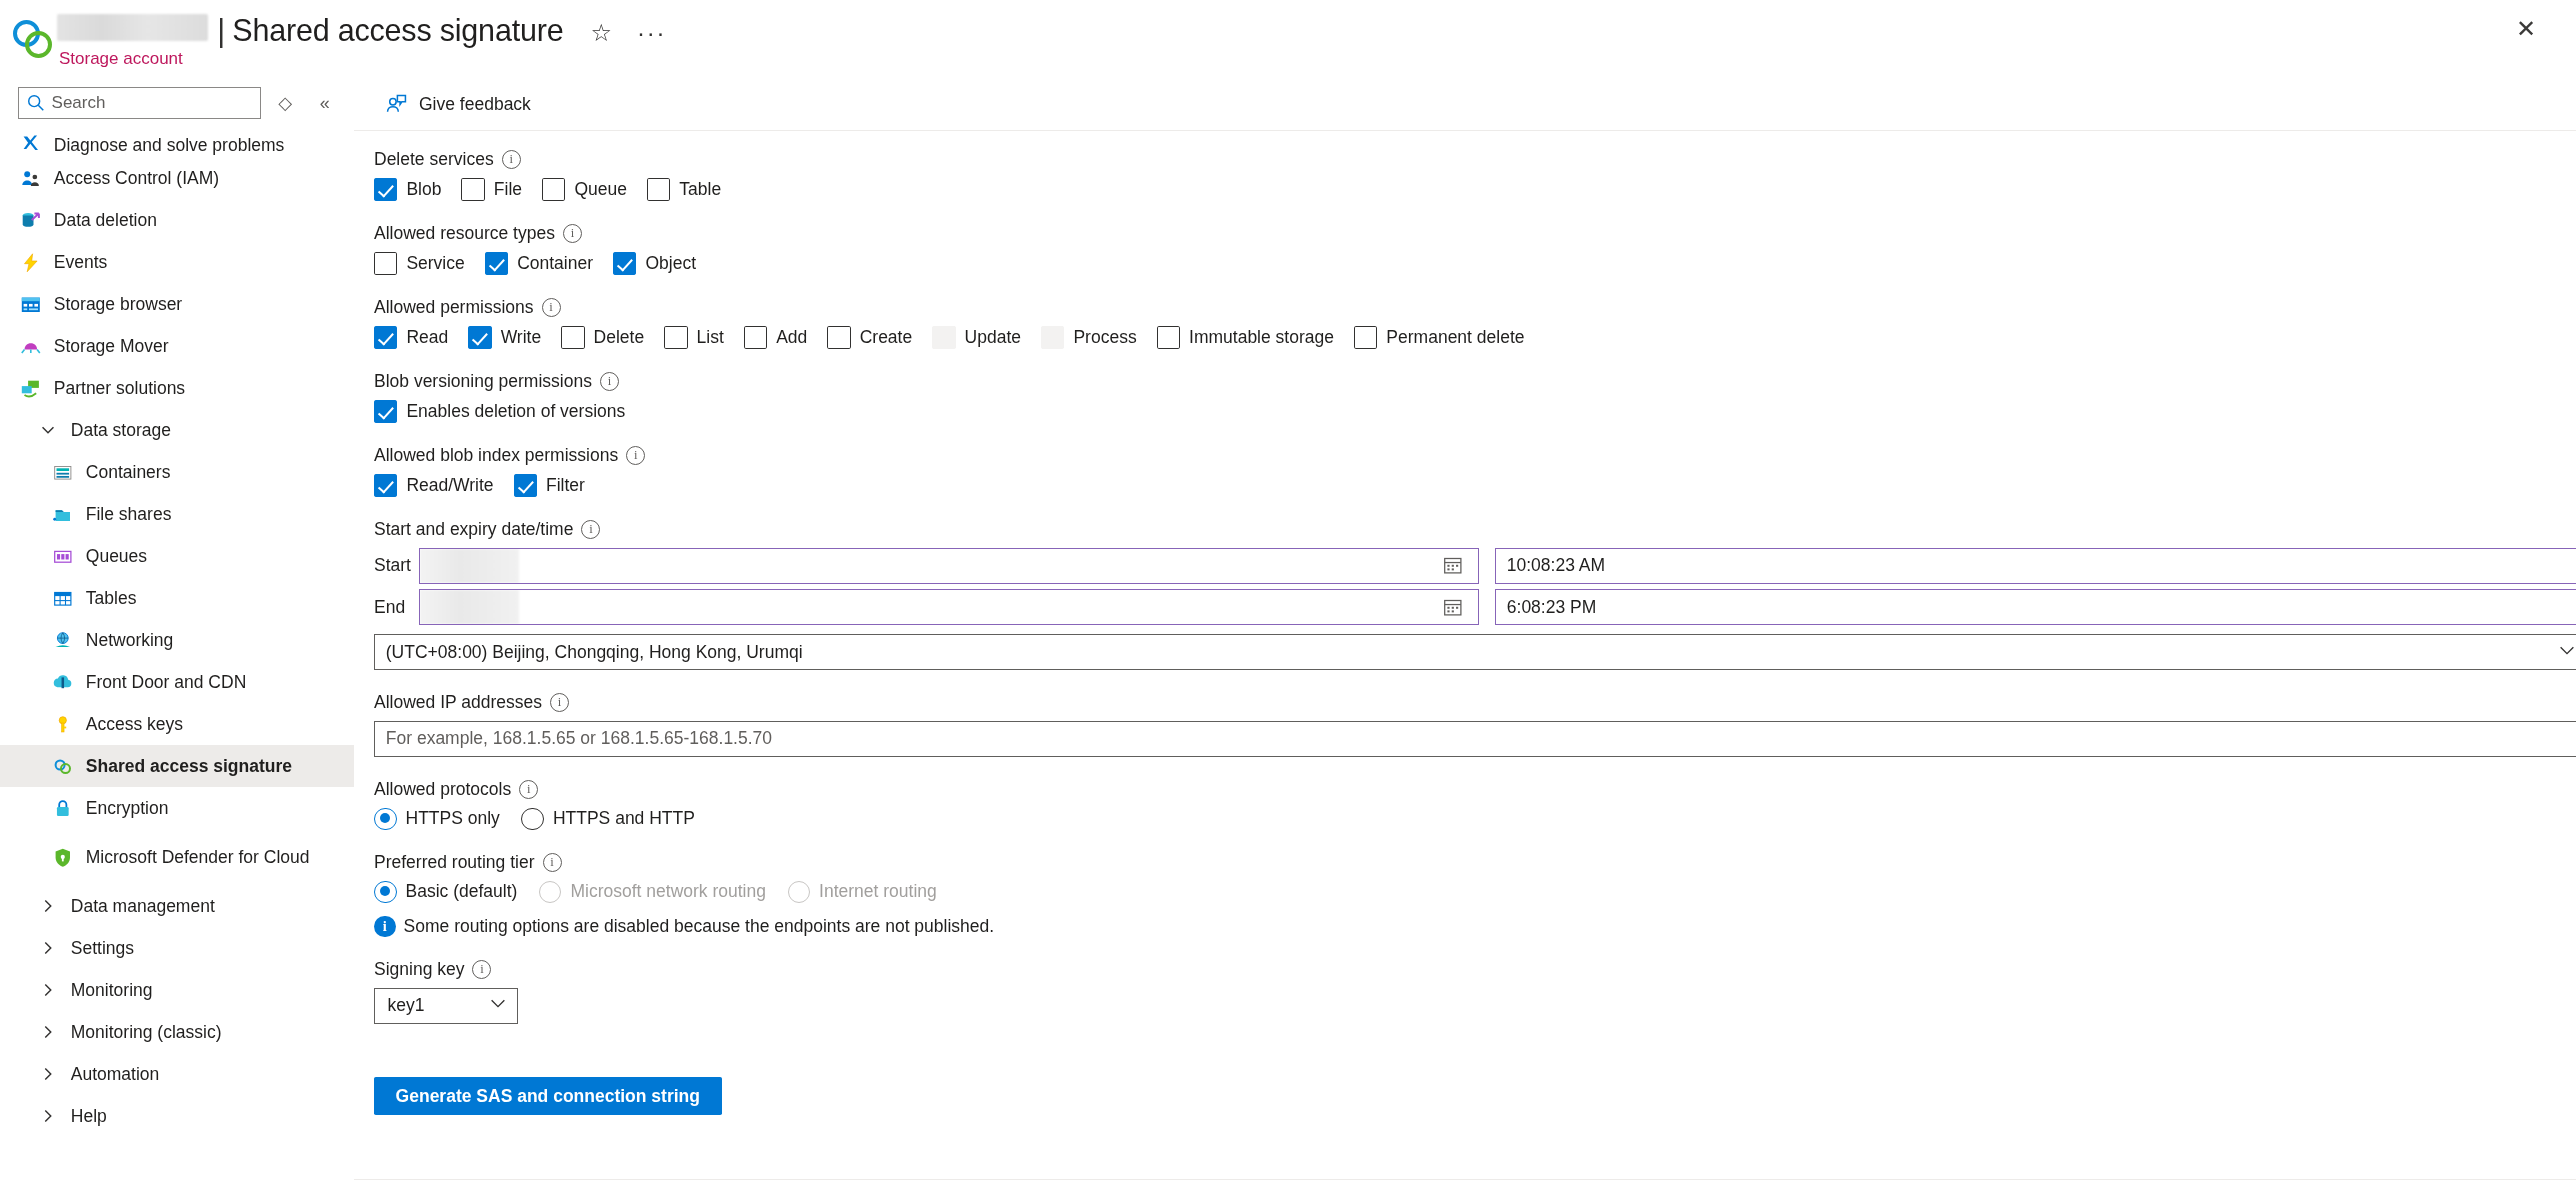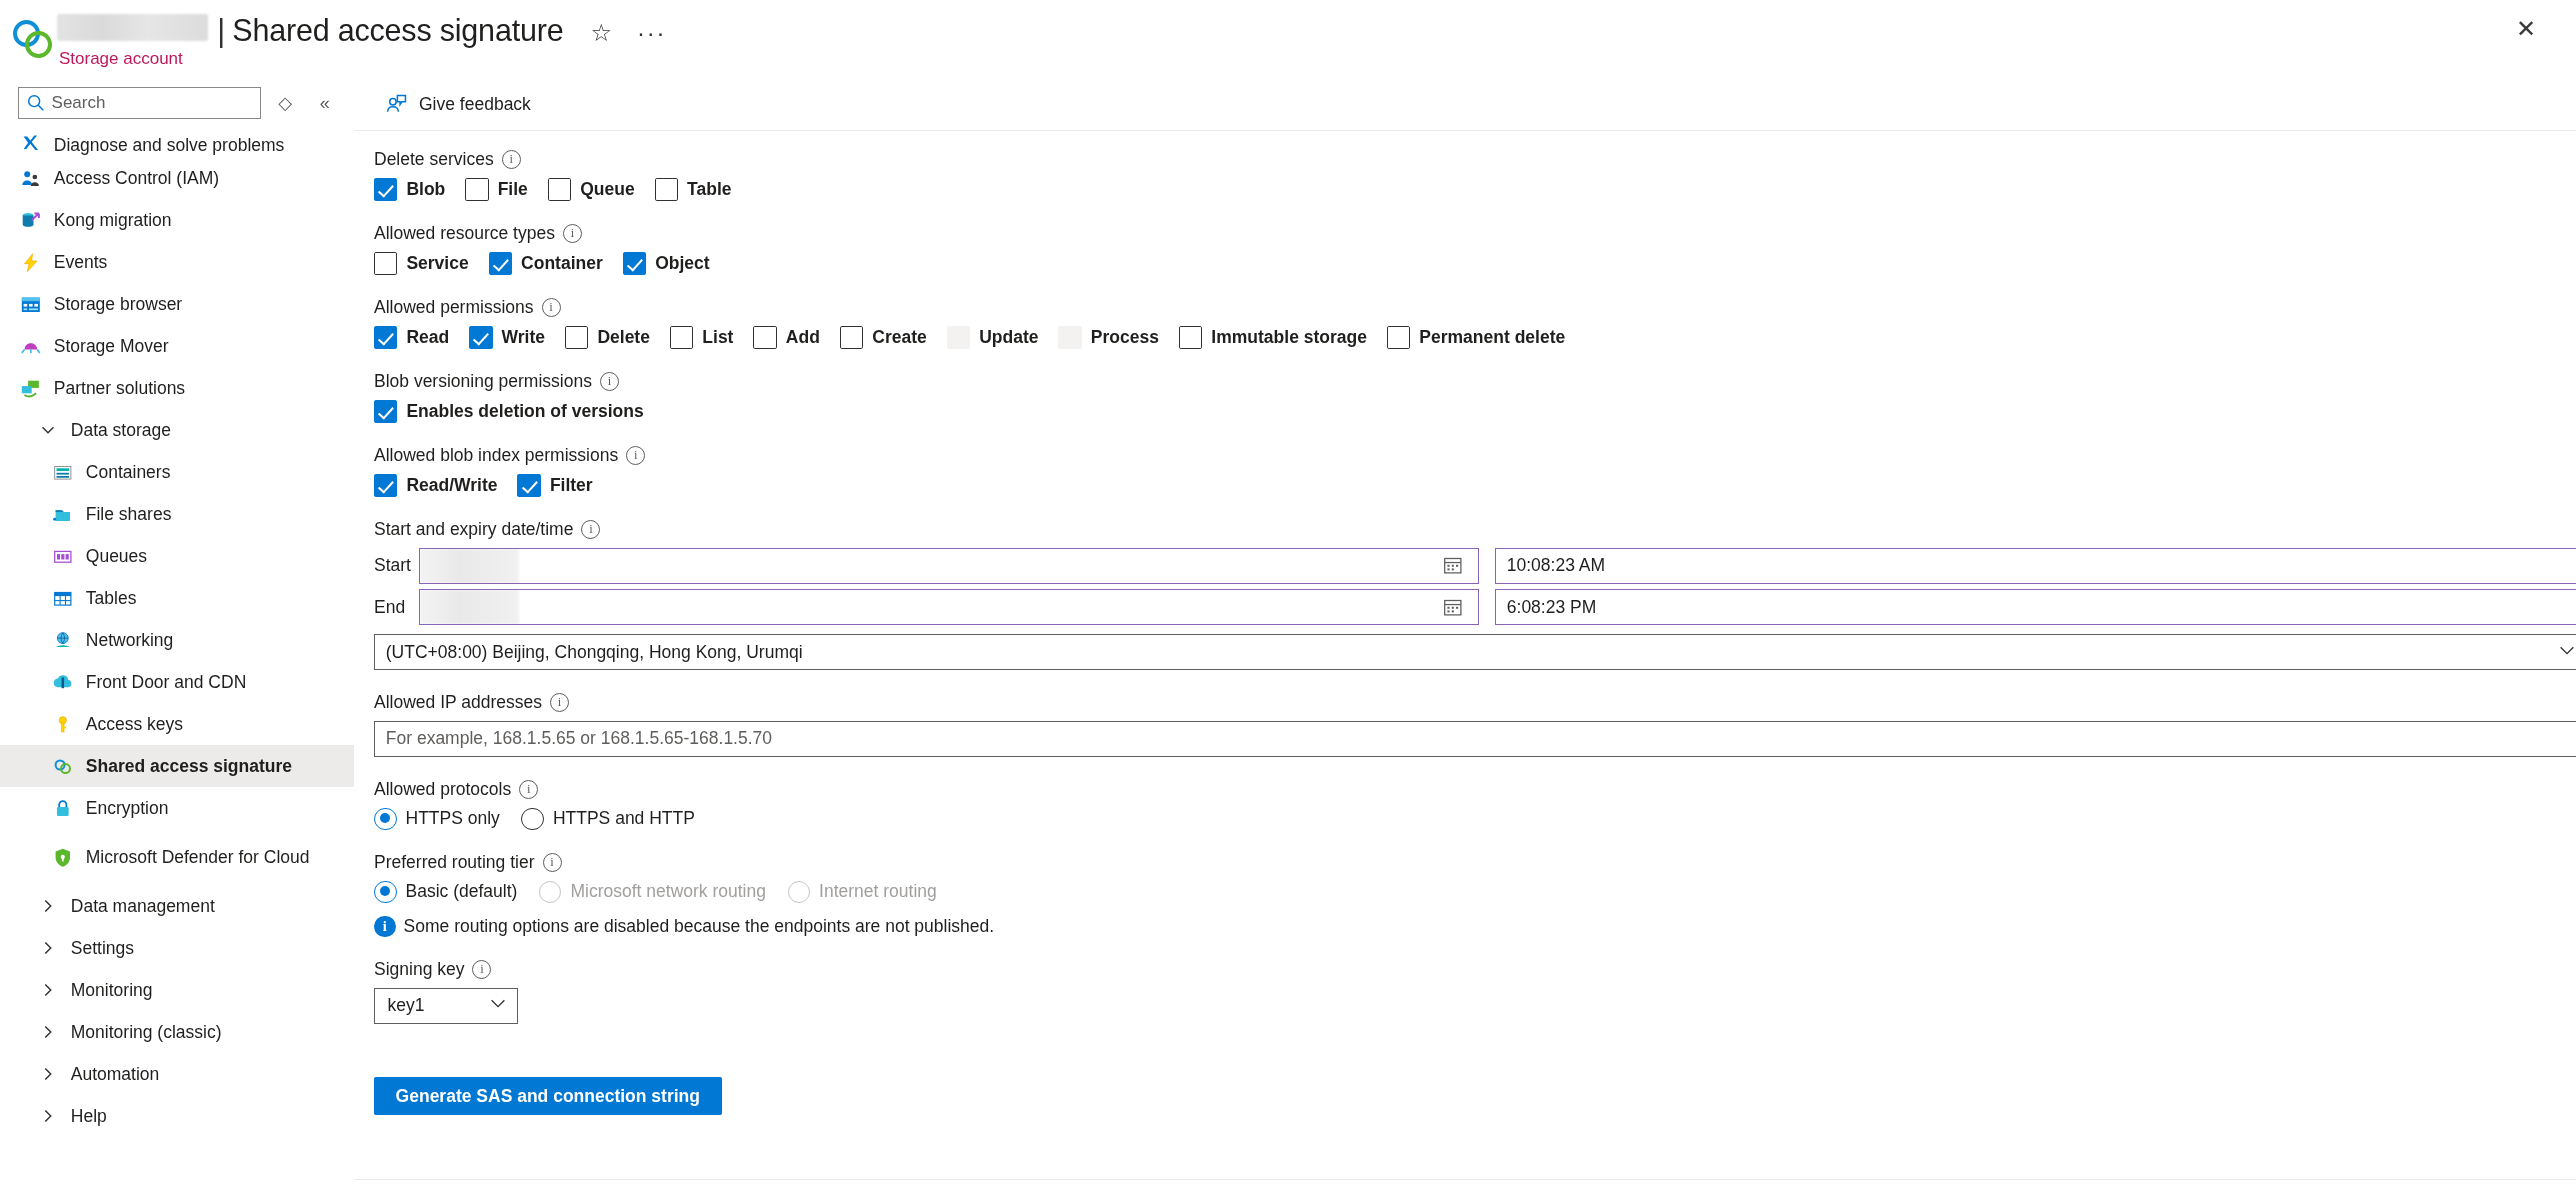--- a/index.html
+++ b/index.html
@@ -122,21 +122,21 @@
     border: 1.3px solid #323130; background: #fff; border-radius: 1.8px;
     margin-right: 9px; position: relative;
   }
   .cb.checked { background: #0078d4; border-color: #0078d4; }
   .cb.checked::after {
     content: ""; position: absolute; left: 7.2px; top: 2.7px;
     width: 6.3px; height: 12.6px; border: solid #fff;
     border-width: 0 2.1px 2.1px 0; transform: rotate(42deg);
   }
   .cb.disabled { background: #f3f2f1; border-color: #f3f2f1; }
-  .cb-label { font-size: 17.5px; color: #201f1e; white-space: nowrap; font-weight: bold; }
+  .cb-label { font-size: 17.5px; color: #201f1e; white-space: nowrap; }
 
   .rb-row { display: flex; align-items: center; }
   .rb-item { display: flex; align-items: center; margin-right: 21.6px; cursor: pointer; }
   .rb {
     width: 22.5px; height: 22.5px; flex: 0 0 22.5px; border-radius: 50%;
     border: 1.4px solid #323130; background: #fff; margin-right: 9px; position: relative;
   }
   .rb.checked { border: 1.4px solid #0078d4; }
   .rb.checked::after {
     content: ""; position: absolute; left: 4.5px; top: 4.5px;
@@ -273,21 +273,21 @@
       </div>
 
       <div class="nav-item">
         <span class="ico">
           <svg viewBox="0 0 24 24" width="21.6" height="21.6">
               <ellipse cx="9" cy="6" rx="6" ry="2.6" fill="#32bedd"></ellipse>
               <path d="M3 6v10c0 1.4 2.7 2.6 6 2.6s6-1.2 6-2.6V6z" fill="#0e7dad"></path>
               <path d="M13 11 L21 4 M21 4 h-5 M21 4 v5" stroke="#a64dd6" stroke-width="2.2" fill="none"></path>
             </svg>
         </span>
-        <span class="nav-label">Kong migration</span>
+        <span class="nav-label">Data deletion</span>
       </div>
 
       <div class="nav-item">
         <span class="ico">
           <svg viewBox="0 0 24 24" width="21.6" height="21.6">
               <path d="M14 2 L5 13 h5 l-2 9 L19 10 h-6 z" fill="#ffd400" stroke="#f2a900" stroke-width="0.7"></path>
             </svg>
         </span>
         <span class="nav-label">Events</span>
       </div>

